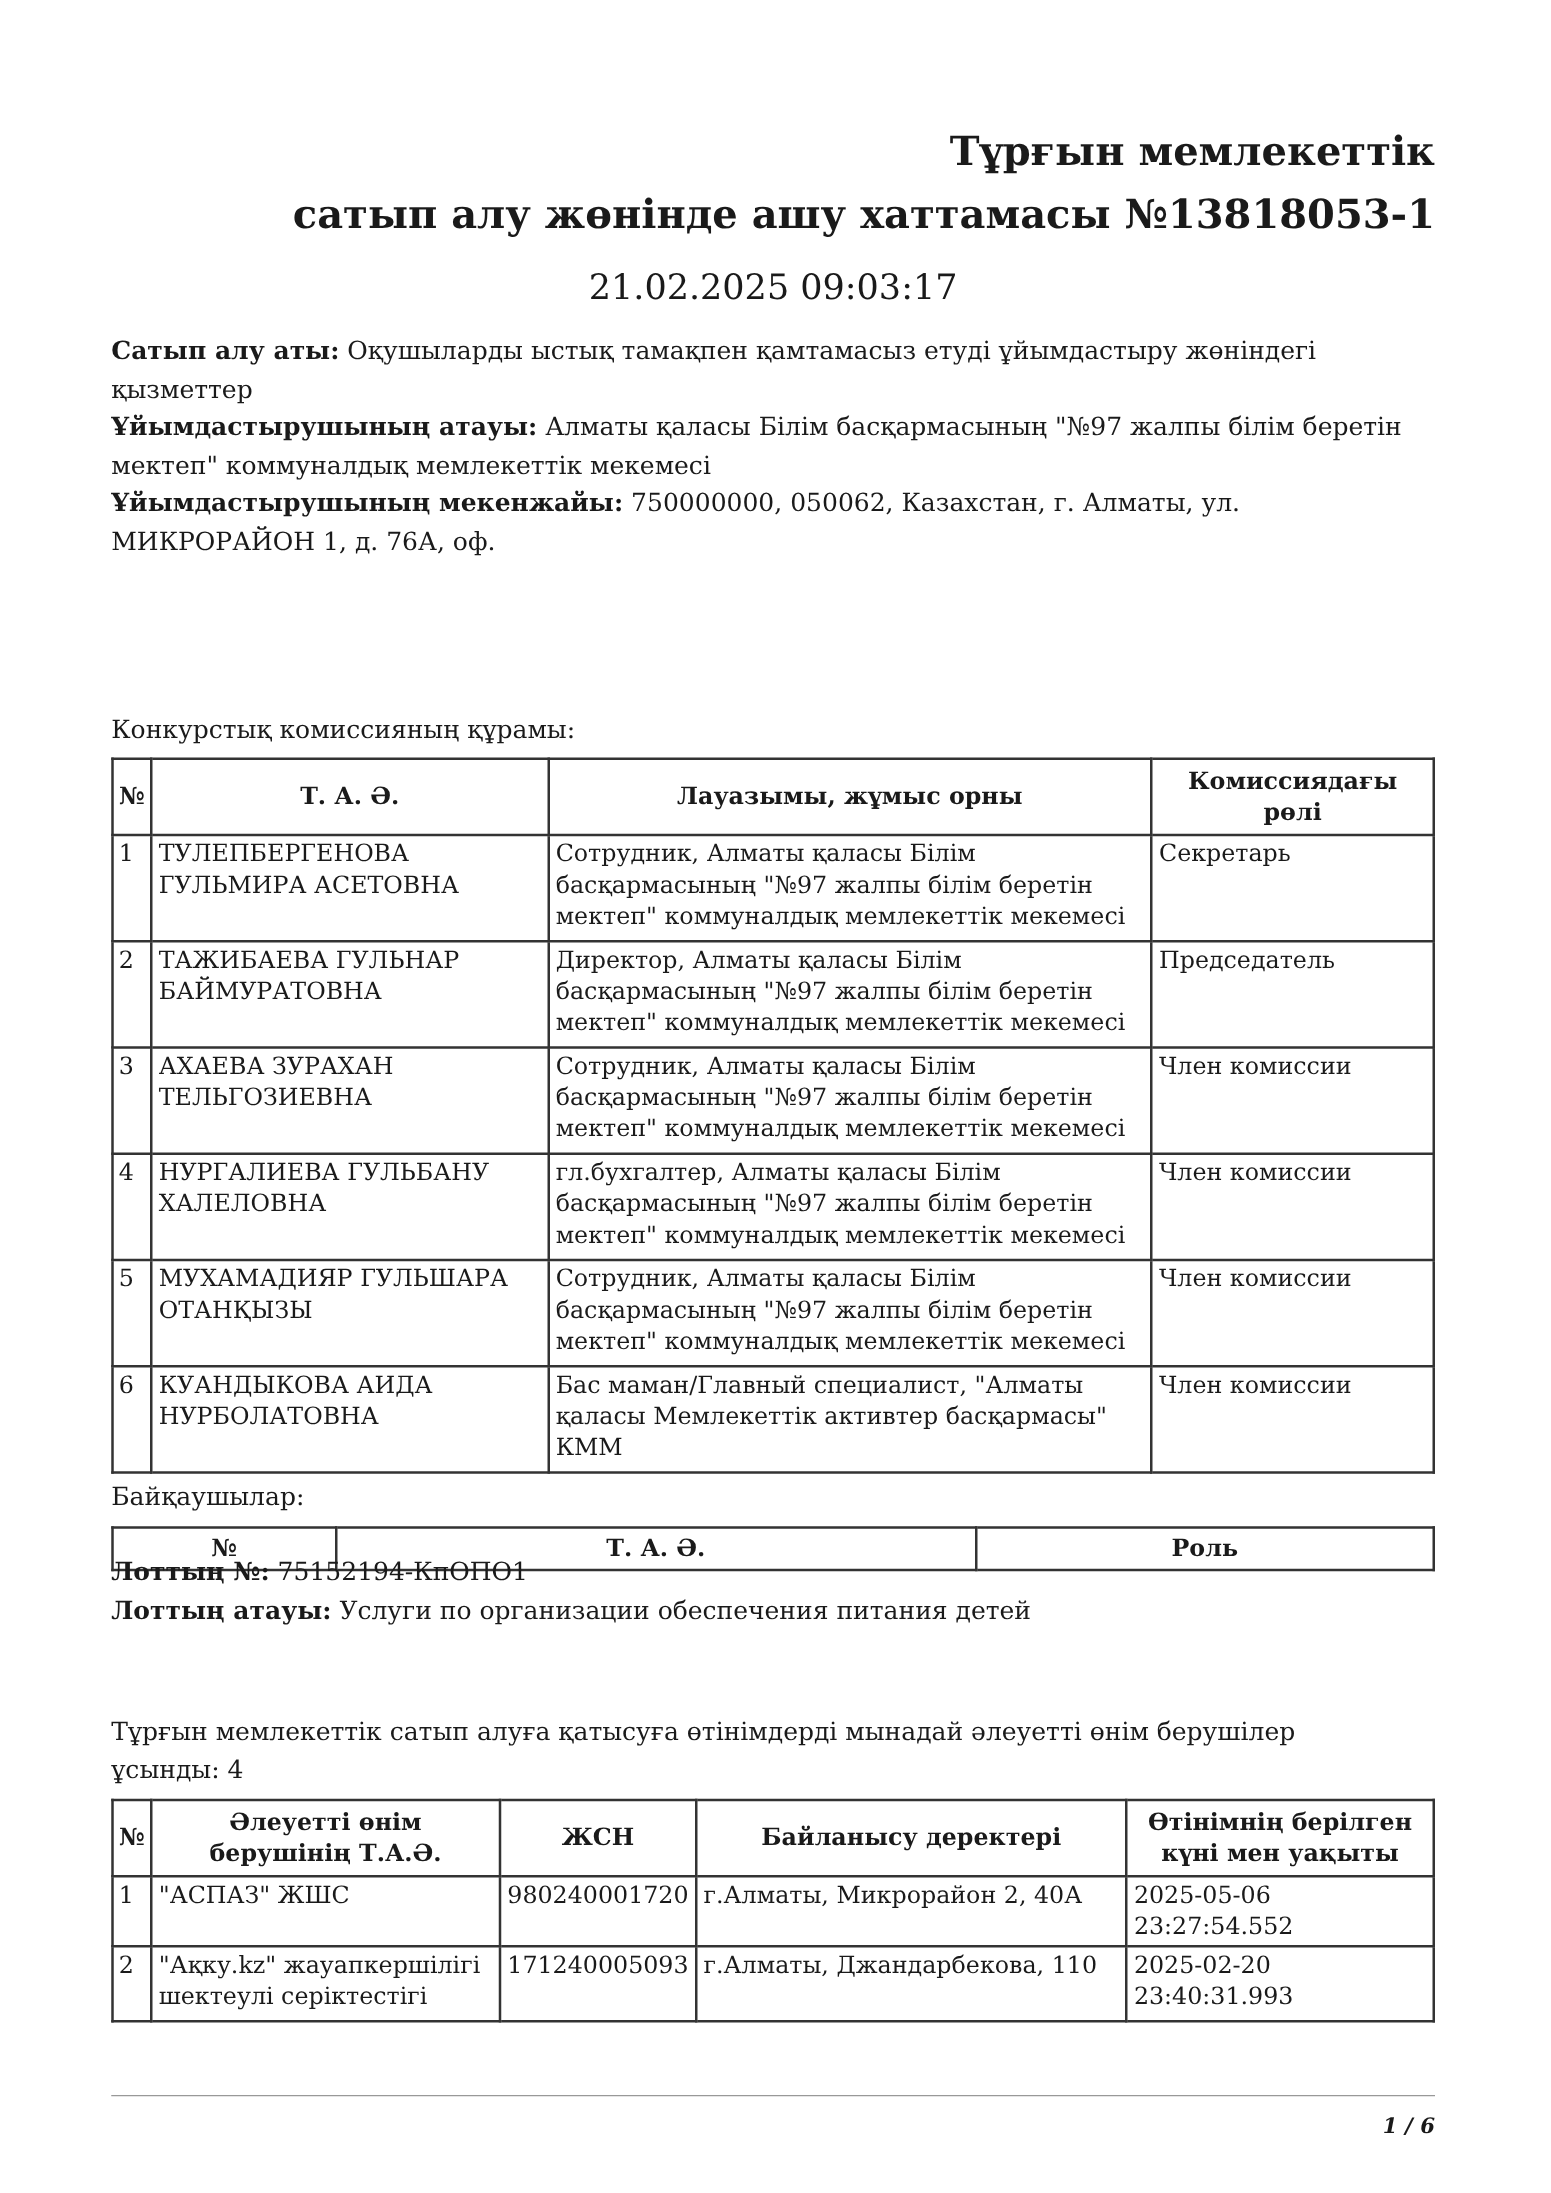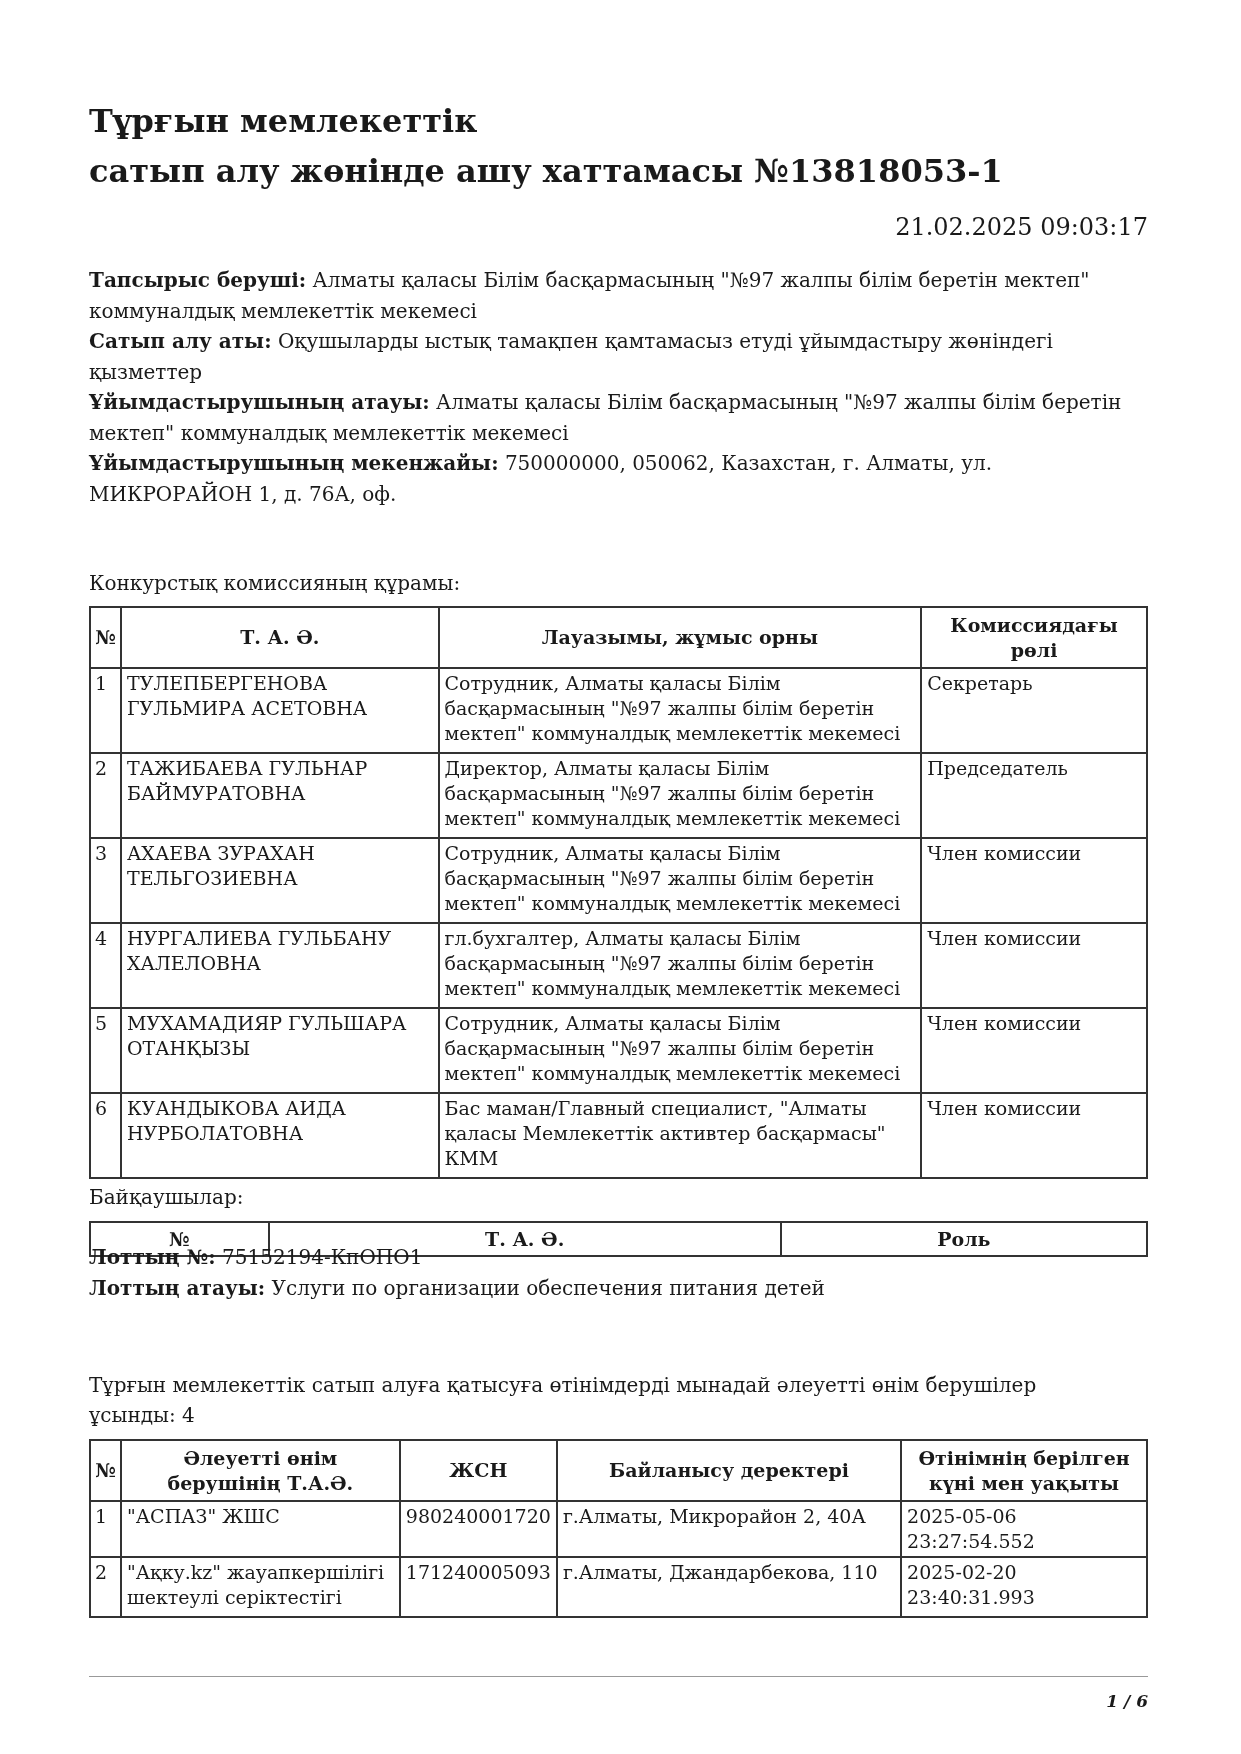--- a/index.html
+++ b/index.html
@@ -4,25 +4,25 @@
 <style>
   html, body { margin: 0; padding: 0; background: #ffffff; }
   body {
     width: 1241px; height: 1754px; position: relative; overflow: hidden;
     font-family: "DejaVu Serif", "Liberation Serif", serif;
     color: #1a1a1a;
   }
   .page { position: absolute; left: 89px; top: 0; width: 1059px; }
   .title {
     position: absolute; left: 0; width: 1059px; top: 96px;
-    text-align: left; font-weight: bold; font-size: 32px; line-height: 50px;
+    text-align: right; font-weight: bold; font-size: 32px; line-height: 50px;
   }
   .date {
     position: absolute; left: 0; width: 1059px; top: 213px;
-    text-align: right; font-size: 24px;
+    text-align: center; font-size: 28px;
   }
   .info { position: absolute; left: 0; top: 265px; width: 1059px; font-size: 20px; line-height: 30.5px; }
   .info b { font-weight: bold; }
   .section-h { position: absolute; left: 0; font-weight: normal; font-size: 20px; line-height: 30px; }
   table { border-collapse: collapse; position: absolute; left: 0; width: 1059px; font-size: 19px; }
   td, th { border: 2px solid #333; vertical-align: top; padding: 2px 5px; line-height: 25px; }
   th { font-weight: bold; text-align: center; vertical-align: middle; }
   .c-num { padding: 2px 4px; }
   .footer-line { position: absolute; left: 89px; top: 1676px; width: 1059px; height: 0; border-top: 1px solid #999; }
   .page-num { position: absolute; right: 93px; top: 1691px; font-style: italic; font-weight: bold; font-size: 17px; margin-left: 13px; }
@@ -33,24 +33,20 @@
 <div class="page">
 
   <div class="title">
     <div>Тұрғын мемлекеттік</div>
     <div>сатып алу жөнінде ашу хаттамасы №13818053-1</div>
   </div>
 
   <div class="date">21.02.2025 09:03:17</div>
 
   <div class="info">
-    <div>
-      <b>Тапсырыс беруші:</b>
-      <span>Алматы қаласы Білім басқармасының "№97 жалпы білім беретін мектеп" коммуналдық мемлекеттік мекемесі</span>
-    </div>
     <div>
       <b>Сатып алу аты:</b>
       <span>Оқушыларды ыстық тамақпен қамтамасыз етуді ұйымдастыру жөніндегі қызметтер</span>
     </div>
     <div>
       <b>Ұйымдастырушының атауы:</b>
       <span>Алматы қаласы Білім басқармасының "№97 жалпы білім беретін мектеп" коммуналдық мемлекеттік мекемесі</span>
     </div>
     <div>
       <b>Ұйымдастырушының мекенжайы:</b>

